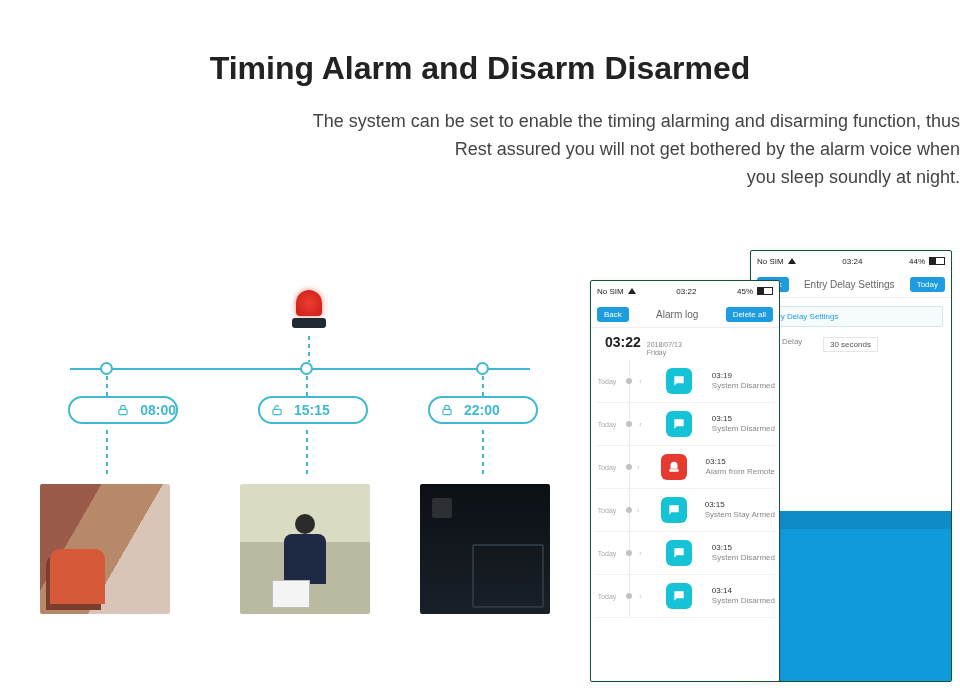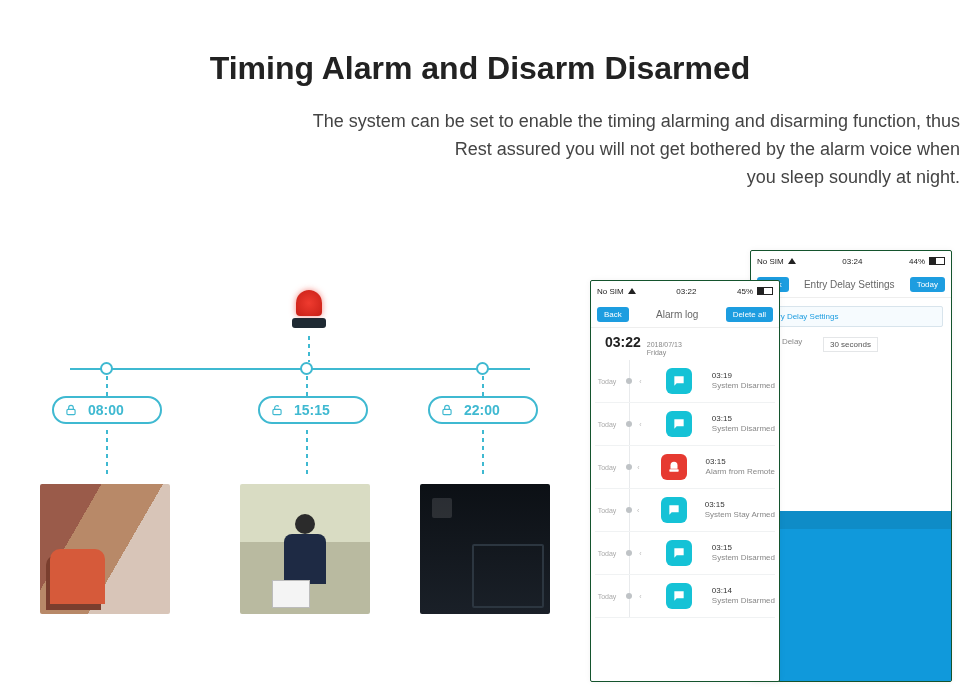--- a/index.html
+++ b/index.html
@@ -84,21 +84,21 @@
     height: 28px;
     border: 2px solid #3fb9d1;
     border-radius: 16px;
     display: flex;
     align-items: center;
     gap: 8px;
     padding-left: 8px;
     box-sizing: border-box;
     background: #fff;
   }
-  .pill.p1 { left: 12px; }
+  .pill.p1 { left: 28px; justify-content: flex-end; }
   .pill.p2 { left: 218px; }
   .pill.p3 { left: 388px; }
   .pill .ic {
     width: 18px; height: 18px;
     display: flex; align-items: center; justify-content: center;
   }
   .pill .ic svg { display: block; }
   .pill .txt { color: #3fb9d1; font-size: 14px; font-weight: bold; }
   .vdots {
     position: absolute;

